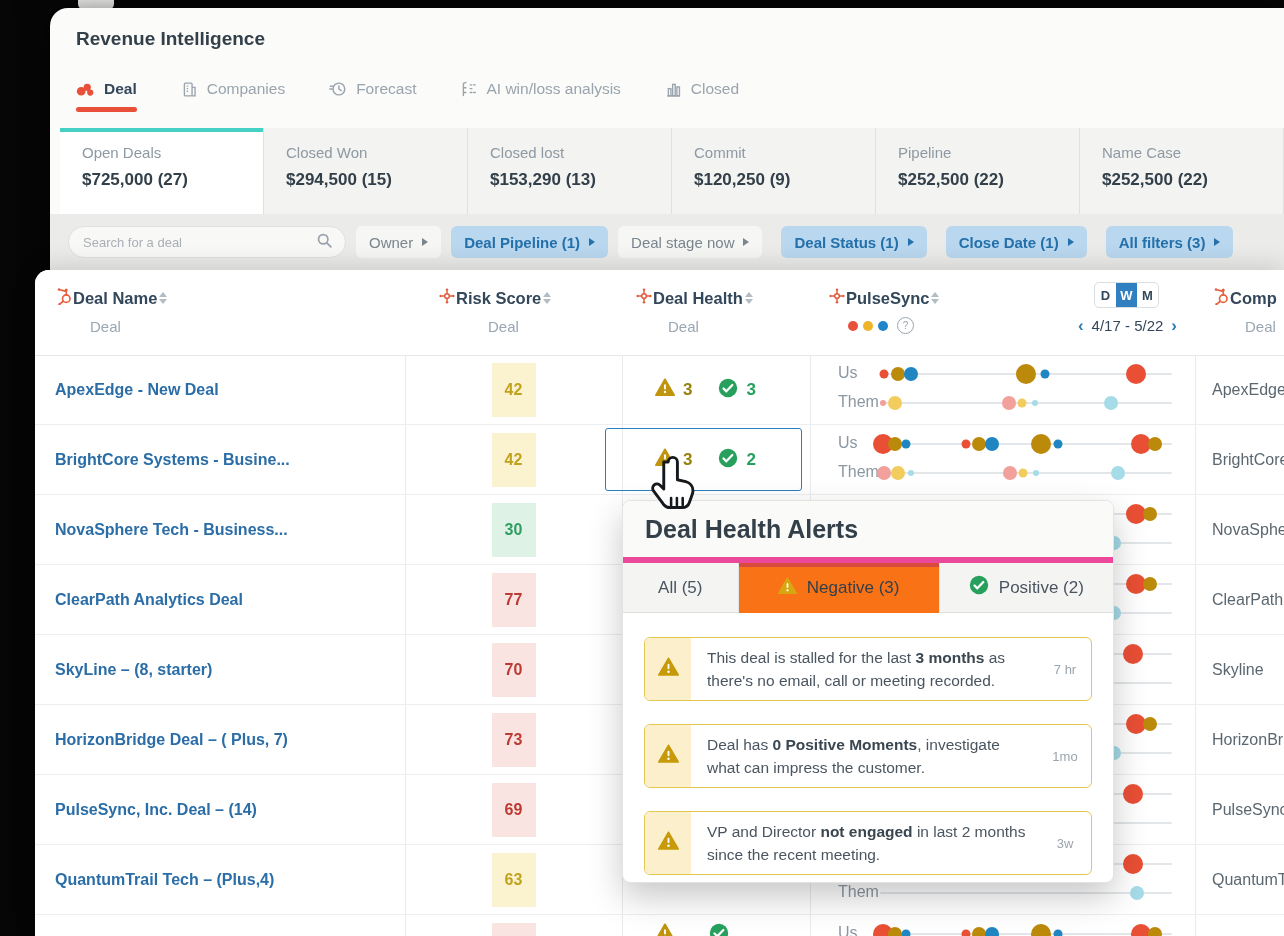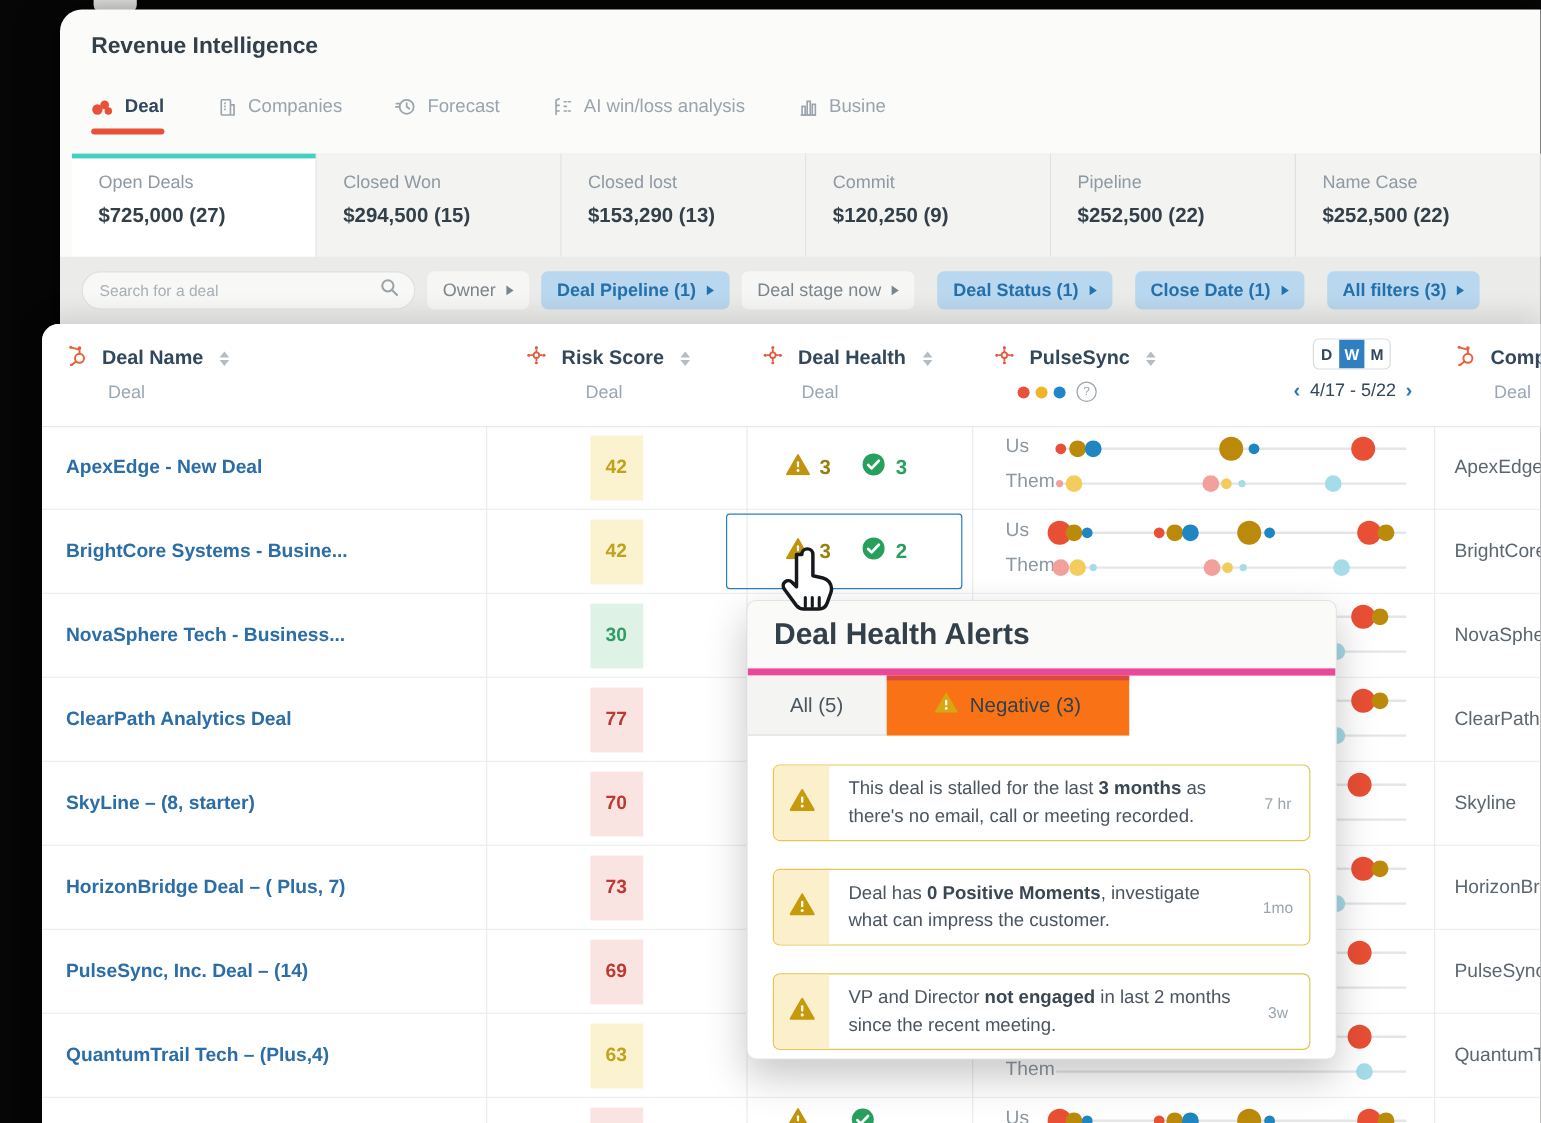--- a/index.html
+++ b/index.html
@@ -36,21 +36,21 @@
   .chip .caret{width:0;height:0;border-left:6px solid currentColor;border-top:4.5px solid transparent;
                border-bottom:4.5px solid transparent;margin-left:9px;}
   .chip.blue{background:#b9d7ee;color:#2470ab;font-weight:700;}
   .chip.sp{margin-left:19px;}
   
   .table-card{position:absolute;left:35px;top:270px;width:1249px;height:666px;background:#ffffff;
               border-radius:14px 0 0 0;box-shadow:0 -6px 22px rgba(0,0,0,.12);overflow:hidden;}
   .colline{position:absolute;top:0;bottom:0;width:1px;background:#e9ebed;}
   .thead{position:absolute;left:0;right:0;top:0;height:85px;border-bottom:1px solid #e6e9eb;background:#fff;}
   .th{position:absolute;top:0;height:85px;box-sizing:border-box;}
-  .th-top{display:flex;align-items:center;gap:12px;margin-top:17px;}
+  .th-top{display:flex;align-items:center;gap:0;margin-top:17px;}
   .th-title{font-size:16.5px;font-weight:700;color:#33475b;white-space:nowrap;}
   .th-sub{font-size:15px;color:#9aa7b3;margin-top:9px;}
   .sort{display:inline-flex;flex-direction:column;align-items:center;cursor:pointer;margin-left:2px;}
   .tri-up{width:0;height:0;border-left:4.5px solid transparent;border-right:4.5px solid transparent;
           border-bottom:5.5px solid #b4bcc3;margin-bottom:2px;}
   .tri-down{width:0;height:0;border-left:4.5px solid transparent;border-right:4.5px solid transparent;
             border-top:5.5px solid #b4bcc3;}
   .legend{display:flex;align-items:center;gap:5px;margin-top:8px;}
   .ldot{width:10px;height:10px;border-radius:50%;display:inline-block;}
   .qicon{width:15px;height:15px;border-radius:50%;border:1.4px solid #9aa4ad;color:#9aa4ad;font-size:10px;
@@ -162,21 +162,21 @@
         </div>
         <div class="nav-tab">
           <span class="nicon">
             <svg width="17" height="17" viewBox="0 0 20 20" fill="none" stroke="#9aa4ad" stroke-width="1.6">
               <path d="M2.5 17.5h15"></path>
               <rect x="4" y="9" width="3" height="8.5"></rect>
               <rect x="9" y="4" width="3" height="13.5"></rect>
               <rect x="14" y="7" width="3" height="10.5"></rect>
             </svg>
           </span>
-          <span>Busine</span>
+          <span>Closed</span>
         </div>
       </div>
     <div class="summary-row" id="summaryRow">
         <div class="sum-card active">
           <div class="sum-label">Open Deals</div>
                  <div class="sum-value">$725,000 (27)</div>
         </div>
         <div class="sum-card">
           <div class="sum-label">Closed Won</div>
                  <div class="sum-value">$294,500 (15)</div>
@@ -626,20 +626,27 @@
           <span>All (5)</span>
         </div>
         <div class="ptab active" style="width: 202px;">
           <span><svg width="19" height="17.48" viewBox="0 0 24 22">
               <path d="M12 1.5 23 20.5H1Z" fill="#d8a612" stroke="#d8a612" stroke-width="2" stroke-linejoin="round"></path>
               <rect x="10.9" y="7.6" width="2.2" height="6.2" rx="1.1" fill="#fff"></rect>
               <circle cx="12" cy="16.8" r="1.45" fill="#fff"></circle>
             </svg></span>
           <span>Negative (3)</span>
         </div>
+        <div class="ptab" style="width: 174px;">
+          <span><svg width="20" height="20" viewBox="0 0 24 24">
+              <circle cx="12" cy="12" r="11" fill="#27a05d"></circle>
+              <path d="M6.6 12.6l3.4 3.4 7.2-7.6" stroke="#fff" stroke-width="2.7" fill="none" stroke-linecap="round" stroke-linejoin="round"></path>
+            </svg></span>
+          <span>Positive (2)</span>
+        </div>
       </div>
     <div class="pop-body" id="popBody">
         <div class="alert-card">
           <div class="alert-strip">
                       <span><svg width="21" height="19.32" viewBox="0 0 24 22">
                 <path d="M12 1.5 23 20.5H1Z" fill="#c79a0a" stroke="#c79a0a" stroke-width="2" stroke-linejoin="round"></path>
                 <rect x="10.9" y="7.6" width="2.2" height="6.2" rx="1.1" fill="#fff"></rect>
                 <circle cx="12" cy="16.8" r="1.45" fill="#fff"></circle>
               </svg></span>
                     </div>

